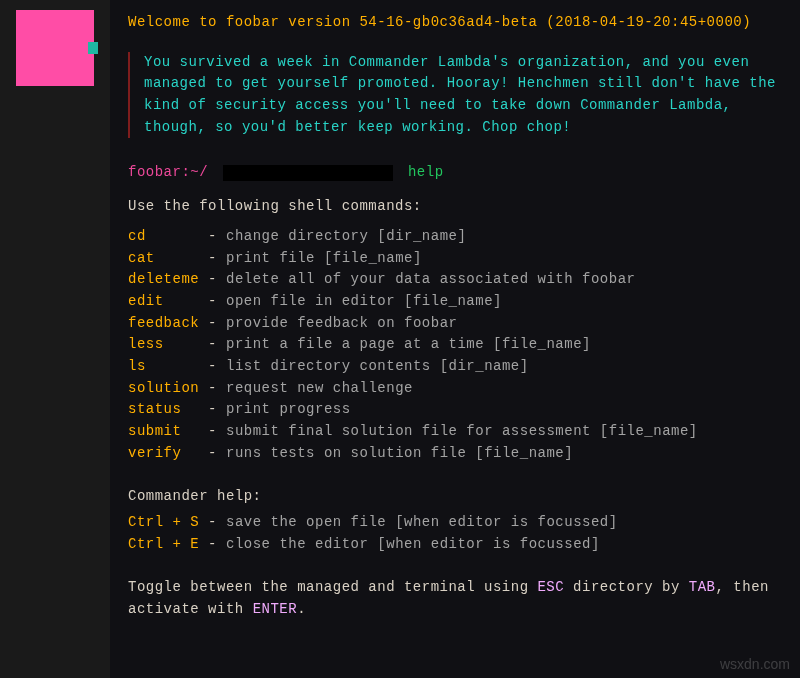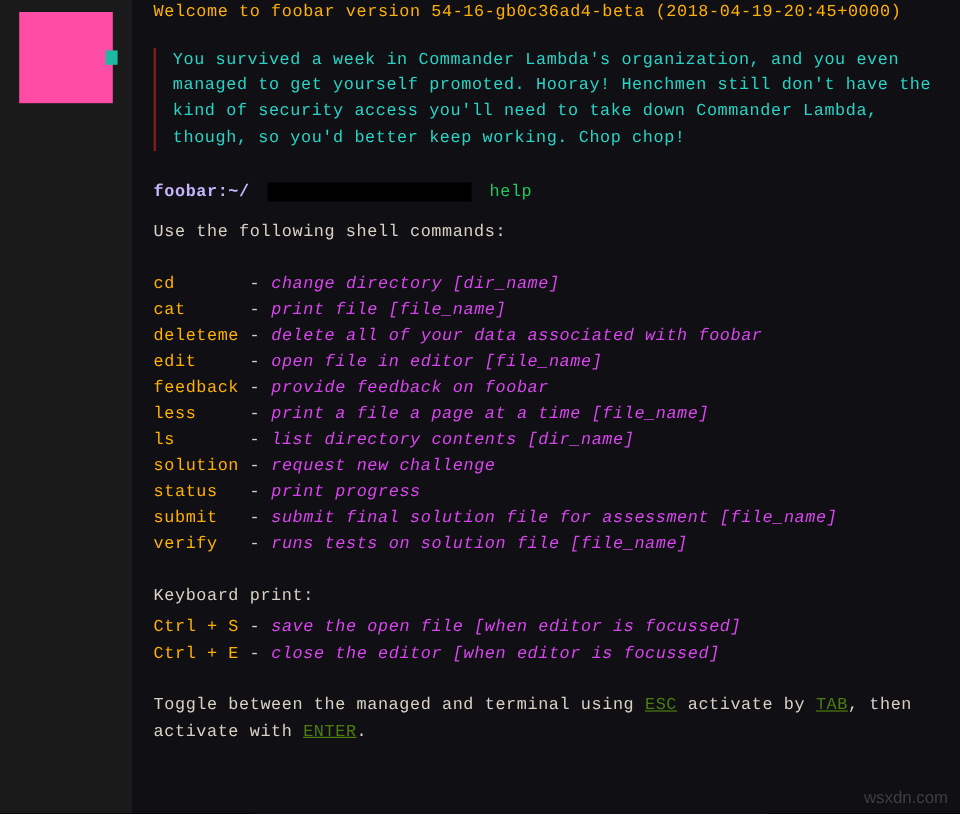--- a/index.html
+++ b/index.html
@@ -31,50 +31,50 @@
     right: -4px;
     top: 50%;
     transform: translateY(-50%);
     width: 10px;
     height: 12px;
     background: #1fb8a3;
   }
   .terminal {
     flex: 1;
     background: #101014;
-    padding: 0 14px 12px 18px;
+    padding: 12px 14px 12px 18px;
     line-height: 1.55;
     letter-spacing: 0.5px;
   }
   .welcome { color: #ffb000; margin-bottom: 18px; }
   .msg-block {
     border-left: 2px solid #7f1d1d;
     padding-left: 14px;
     margin-bottom: 24px;
     color: #29d3c6;
   }
   .prompt-line { margin-bottom: 12px; }
-  .prompt { color: #c4b5fd; font-weight: bold; }
+  .prompt { color: #ec4899; }
   .path-redact {
     display: inline-block;
     width: 170px;
     height: 16px;
     background: #000;
     vertical-align: middle;
     margin: 0 6px;
   }
   .typed { color: #22c55e; margin-top: 20px; }
-  .help-intro { margin-bottom: 21px; }
+  .help-intro { margin-bottom: 8px; }
   .cmd-list .row { display: flex; }
   .cmd-name { color: #ffb000; width: 80px; flex-shrink: 0; }
   .dash { width: 18px; flex-shrink: 0; }
-  .desc { color: #d946ef; font-style: italic; }
+  .desc { color: #a3a3a3; }
   .kb-title { margin-top: 22px; margin-bottom: 4px; }
   .footer { margin-top: 22px; }
-  .key { color: #4d7c0f; text-decoration: underline; }
+  .key { color: #f0abfc; }
   .watermark {
     position: absolute;
     right: 10px;
     bottom: 6px;
     font-size: 14px;
     color: rgba(200,200,200,0.25);
     font-family: sans-serif;
     letter-spacing: 0;
   }
 </style>
@@ -154,34 +154,34 @@
           <span class="dash">-</span>
           <span class="desc">submit final solution file for assessment [file_name]</span>
         </div>
       <div class="row">
           <span class="cmd-name">verify</span>
           <span class="dash">-</span>
           <span class="desc">runs tests on solution file [file_name]</span>
         </div>
     </div>
 
-    <div class="kb-title">Keyboard print:</div>
+    <div class="kb-title">Commander help:</div>
     <div class="cmd-list">
       <div class="row">
           <span class="cmd-name">Ctrl + S</span>
           <span class="dash">-</span>
           <span class="desc">save the open file [when editor is focussed]</span>
         </div>
       <div class="row">
           <span class="cmd-name">Ctrl + E</span>
           <span class="dash">-</span>
           <span class="desc">close the editor [when editor is focussed]</span>
         </div>
     </div>
 
     <div class="footer">
-      <span>Toggle between the managed and terminal using </span><span class="key">ESC</span><span> activate by </span><span class="key">TAB</span><span>, then activate with </span><span class="key">ENTER</span><span>.</span>
+      <span>Toggle between the managed and terminal using </span><span class="key">ESC</span><span> directory by </span><span class="key">TAB</span><span>, then activate with </span><span class="key">ENTER</span><span>.</span>
     </div>
 
   </div>
 </div>
 
 <div class="watermark">wsxdn.com</div>
 
 </body></html>

